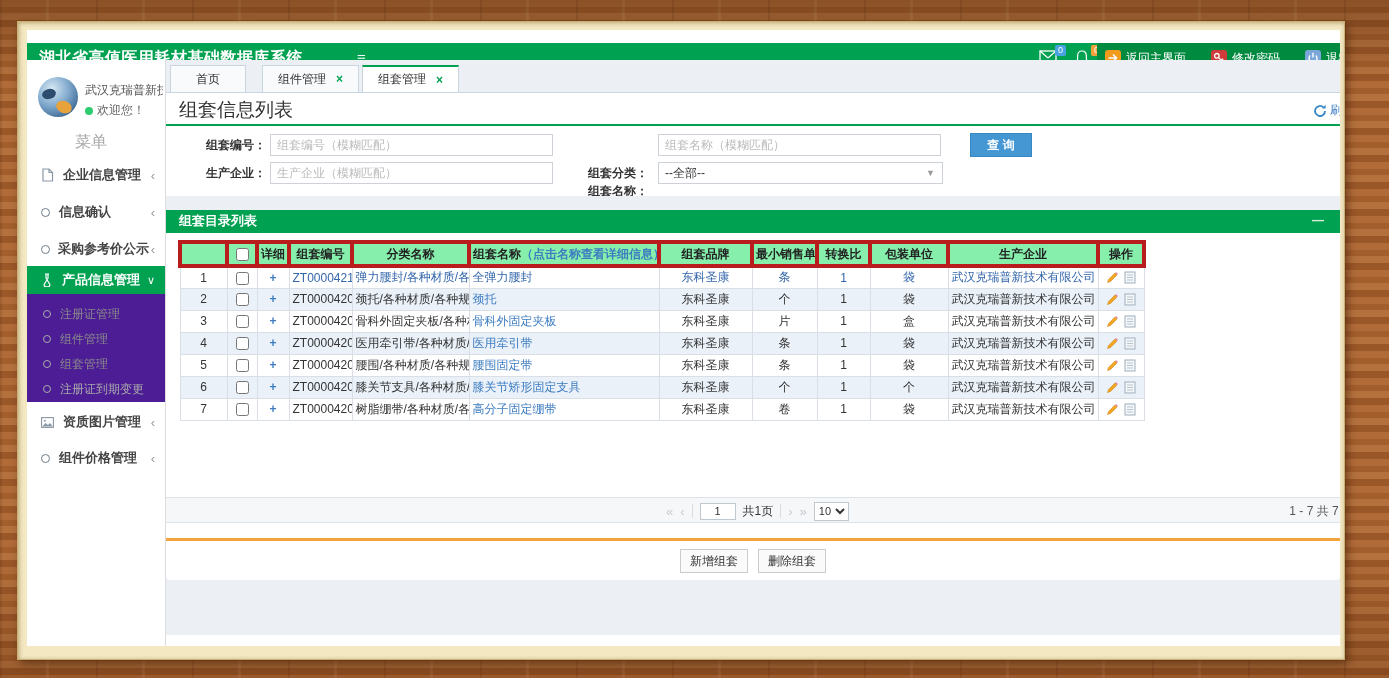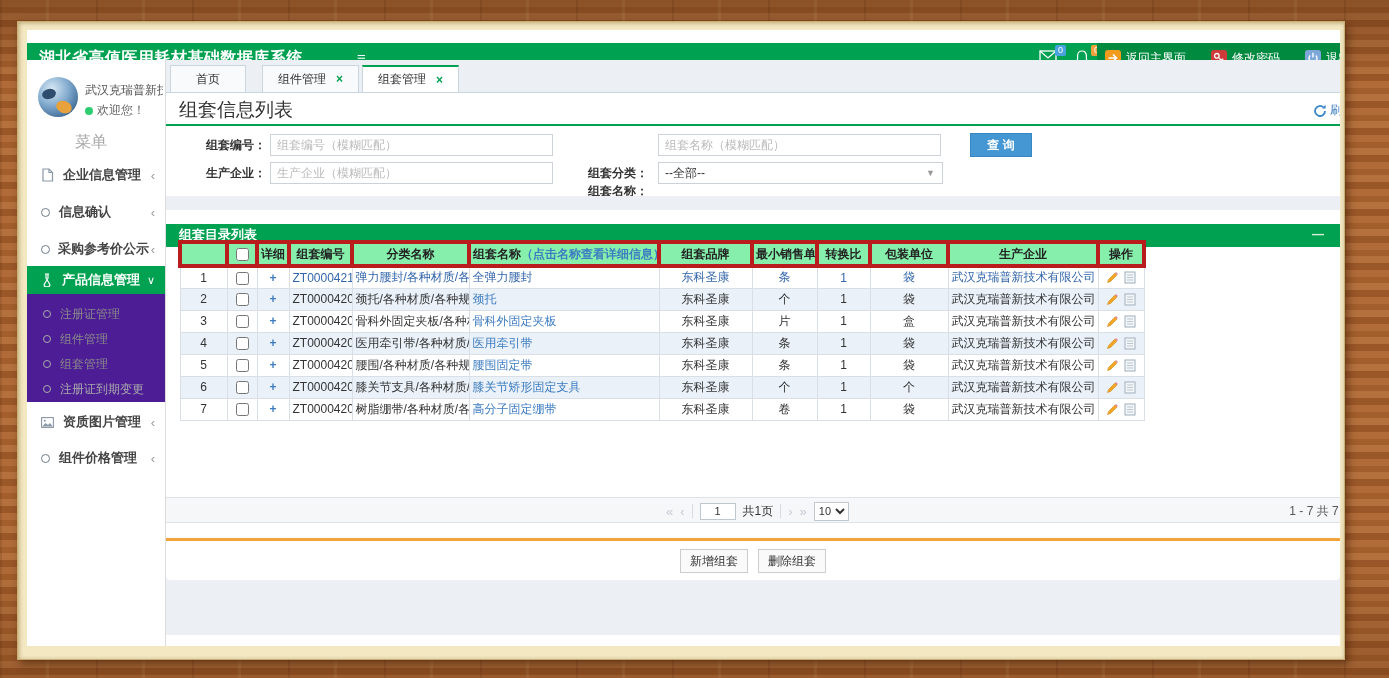--- a/index.html
+++ b/index.html
@@ -78,21 +78,21 @@
   .s-input { position:absolute; width:283px; height:22px; border:1px solid #CCD2D8; padding:0 6px; font-size:12px; color:#333; font-family:inherit; }
   .s-input::placeholder { color:#BBB; }
   .l-code { left:0; top:41px; } .i-code { left:104px; top:41px; }
   .l-name { left:382px; top:41px;margin-top:46px; } .i-name { left:492px; top:41px; }
   .l-comp { left:0; top:69px; } .i-comp { left:104px; top:69px; }
   .l-cat  { left:382px; top:69px; }
   .fake-select { position:absolute; left:492px; top:69px; width:285px; height:22px; border:1px solid #CCD2D8; background:#fff; font-size:12px; color:#333; line-height:20px; padding:0 6px; cursor:pointer; }
   .fake-select .caret { position:absolute; right:7px; top:0; color:#999; font-size:9px; line-height:20px; }
   .btn-search { position:absolute; left:804px; top:40px; width:62px; height:24px; background:var(--blue-btn,#4497D3); color:#fff; border:1px solid #3886C2; font-size:12px; font-weight:bold; cursor:pointer; font-family:inherit; }
   .gap { position:absolute; left:0; right:0; top:103px; height:14px; background:#ECEFF4; }
-  .panel-head { position:absolute; left:0; right:0; top:131px; height:23px; background:var(--green,#00A150); }
+  .panel-head { position:absolute; left:0; right:0; top:117px; height:23px; background:var(--green,#00A150); }
   .panel-head .pt { position:absolute; left:13px; line-height:22px; color:#fff; font-size:13px; font-weight:bold; }
   .panel-head .min { position:absolute; right:16px; line-height:20px; color:#D9EEDD; font-weight:bold; cursor:pointer; }
   
   table.grid { position:absolute; left:12px; top:147px; border-collapse:collapse; table-layout:fixed; width:964px; font-size:12px; }
   .grid th { height:24px; background:#86efac; border:4px solid #b91c1c; font-weight:bold; color:#222; padding:0 2px; white-space:nowrap; overflow:hidden; }
   .grid td { height:22px; border:1px solid #D9DFE5; text-align:center; color:#333; padding:0 3px; white-space:nowrap; overflow:hidden; }
   .grid tbody tr:nth-child(even) { background:var(--row-alt,#EAF1F9); }
   .grid td.ta-l { text-align:left; }
   .lnk { color:var(--link,#3D7CC0); cursor:pointer; }
   .hint { color:var(--link,#3D7CC0); }

